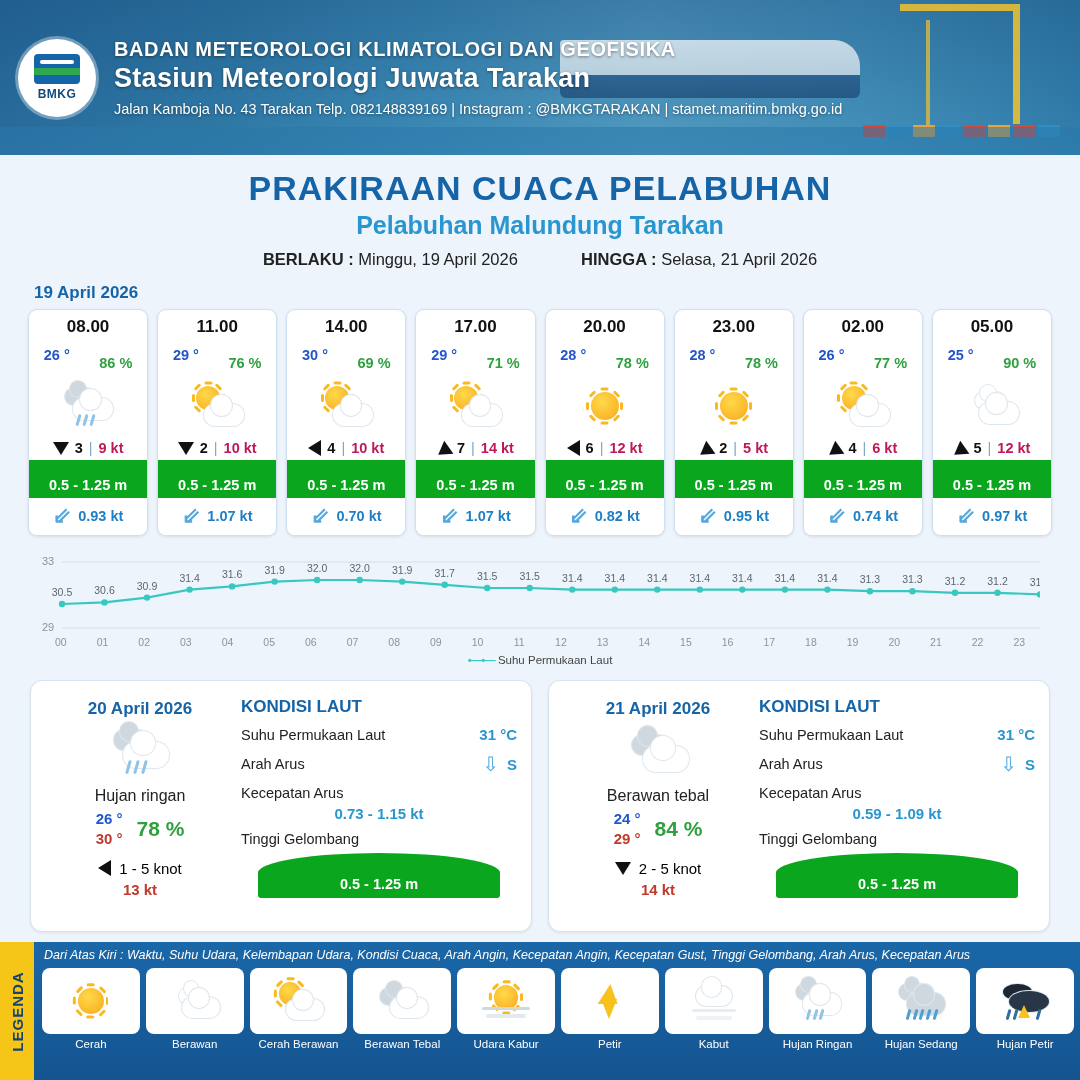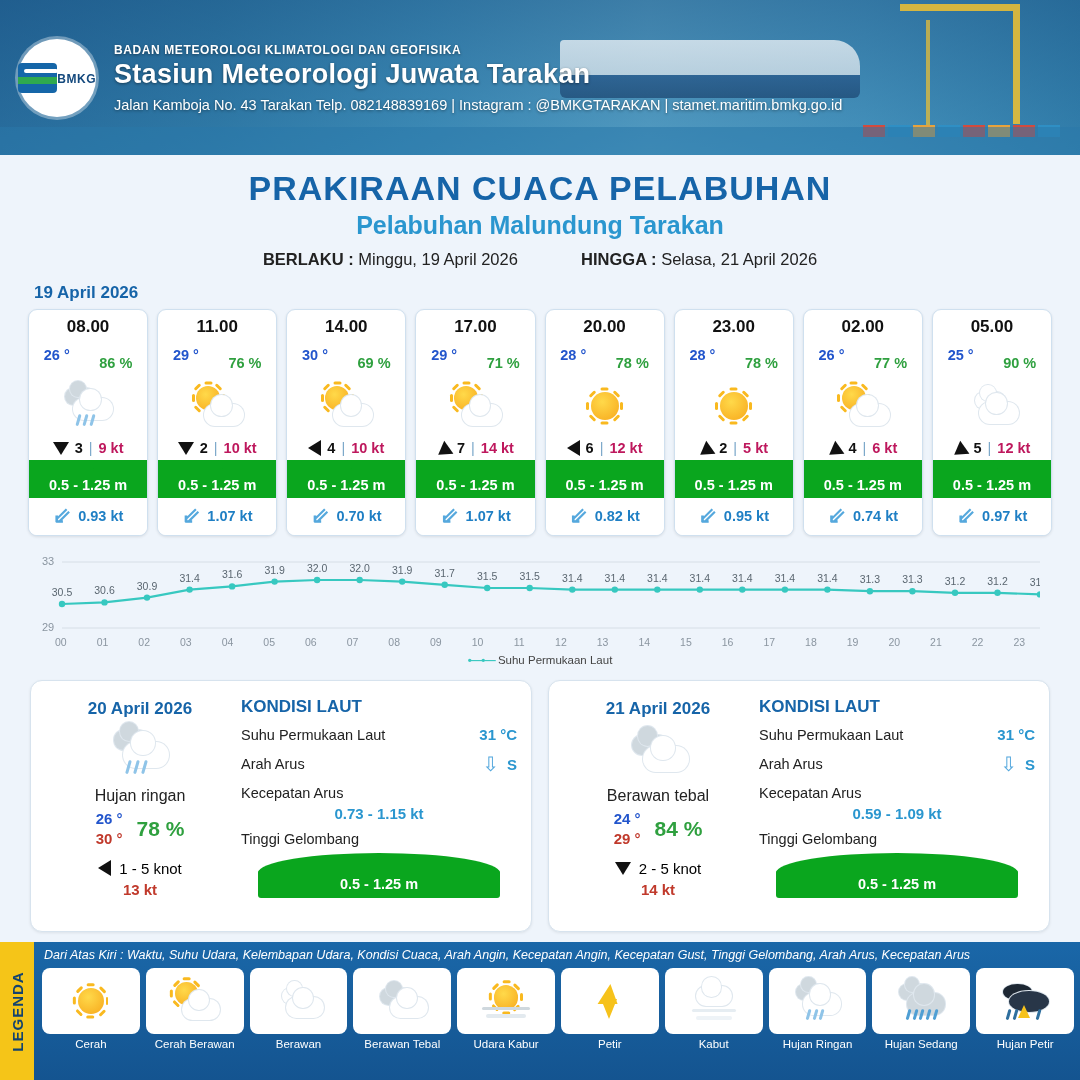--- a/index.html
+++ b/index.html
@@ -38,34 +38,34 @@
   .containers i:nth-child(3n){ background:#e8a33d; }
   .ship {
     position:absolute; left:560px; top:40px; width:300px; height:58px;
     background:linear-gradient(180deg,#f2f6f9 0%,#dde6ec 60%, #27588a 60%, #1d4873 100%);
     border-radius:4px 26px 6px 6px; opacity:.75;
   }
   .water { position:absolute; left:0; right:0; bottom:0; height:28px; background:rgba(42,120,170,.55); }
   .header-inner { position:relative; display:flex; align-items:center; height:155px; padding:0 18px; }
   .logo {
     width:78px; height:78px; border-radius:50%; background:#ffffff;
-    display:flex; flex-direction:row; align-items:center; justify-content:center;
+    display:flex; flex-direction:column; align-items:center; justify-content:center;
     margin-right:18px; flex:0 0 auto; box-shadow:0 0 0 3px rgba(255,255,255,.35);
   }
   .logo .emblem {
     width:46px; height:30px; border-radius:4px;
     background:linear-gradient(180deg,#1566a8 0%,#1566a8 45%,#2fa94f 46%,#2fa94f 70%,#1566a8 71%);
     position:relative;
   }
   .logo .emblem:after {
     content:""; position:absolute; left:6px; top:6px; width:34px; height:4px; background:#fff; border-radius:2px;
   }
   .logo .logo-text { font-size:12px; font-weight:bold; color:#14497d; letter-spacing:.5px; margin-top:3px; }
   .head-texts { color:#fff; text-shadow:0 1px 3px rgba(0,0,0,.45); }
-  .head-line1 { font-size:12px; font-weight:bold; letter-spacing:.6px; }
+  .head-line1 { font-size:20px; font-weight:bold; letter-spacing:.6px; }
   .head-line2 { font-size:27px; font-weight:bold; margin-top:2px; letter-spacing:.3px; }
   .head-line3 { font-size:14.5px; margin-top:7px; }
 
   
   .title-wrap { text-align:center; padding-top:14px; }
   .main-title { font-size:34px; font-weight:bold; color:#1664a8; letter-spacing:1px; }
   .sub-title { font-size:25px; font-weight:bold; color:#2a96cf; margin-top:3px; }
   .valid-row { margin-top:10px; font-size:16.5px; color:#222; }
   .valid-row .lbl { font-weight:bold; color:#222; }
   .valid-row .gap { display:inline-block; width:54px; }
@@ -716,49 +716,49 @@
             <div class="sunray" style="left:28.024999999999995px;top:4.750000000000001px;width:2.8499999999999996px;height:7.6px;transform:rotate(270deg)"></div>
             <div class="sunray" style="left:39.44477451616274px;top:9.480225483837255px;width:2.8499999999999996px;height:7.6px;transform:rotate(315deg)"></div>
             <div class="sun" style="left:16.15px;top:11.4px;width:26.599999999999998px;height:26.599999999999998px;"></div>
           </div>
         </div>
     <div class="leg-label">Cerah</div>
       </div>
       <div class="leg-item">
         <div class="leg-icon">
           <div class="ic" style="width:58.9px;height:49.4px">
+            <div class="cloud cloudwhite" style="left:13.299999999999999px;top:11.399999999999999px;width:28.5px;height:15.96px;border-radius:7.98px;"></div>
+            <div class="cloud cloudwhite" style="left:18.43px;top:4.696799999999999px;width:14.82px;height:15.162px;"></div>
+            <div class="cloud cloudwhite" style="left:17.099999999999998px;top:20.9px;width:38px;height:21.28px;border-radius:10.64px;"></div>
+            <div class="cloud cloudwhite" style="left:23.939999999999998px;top:11.962399999999999px;width:19.76px;height:20.216px;"></div>
+          </div>
+        </div>
+    <div class="leg-label">Berawan</div>
+      </div>
+      <div class="leg-item">
+        <div class="leg-icon">
+          <div class="ic" style="width:58.9px;height:49.4px">
             <div class="sunray" style="left:33.725px;top:13.299999999999997px;width:2.8499999999999996px;height:7.6px;transform:rotate(0deg)"></div>
             <div class="sunray" style="left:29.551271631908303px;top:23.3762716319083px;width:2.8499999999999996px;height:7.6px;transform:rotate(45deg)"></div>
             <div class="sunray" style="left:19.474999999999998px;top:27.549999999999997px;width:2.8499999999999996px;height:7.6px;transform:rotate(90deg)"></div>
             <div class="sunray" style="left:9.398728368091696px;top:23.3762716319083px;width:2.8499999999999996px;height:7.6px;transform:rotate(135deg)"></div>
             <div class="sunray" style="left:5.224999999999999px;top:13.299999999999997px;width:2.8499999999999996px;height:7.6px;transform:rotate(180deg)"></div>
             <div class="sunray" style="left:9.398728368091696px;top:3.223728368091696px;width:2.8499999999999996px;height:7.6px;transform:rotate(225deg)"></div>
             <div class="sunray" style="left:19.474999999999994px;top:-0.950000000000002px;width:2.8499999999999996px;height:7.6px;transform:rotate(270deg)"></div>
             <div class="sunray" style="left:29.551271631908296px;top:3.2237283680916944px;width:2.8499999999999996px;height:7.6px;transform:rotate(315deg)"></div>
             <div class="sun" style="left:9.5px;top:5.699999999999999px;width:22.799999999999997px;height:22.799999999999997px;"></div>
             <div class="cloud cloudwhite" style="left:17.099999999999998px;top:22.799999999999997px;width:38px;height:21.28px;border-radius:10.64px;"></div>
             <div class="cloud cloudwhite" style="left:23.939999999999998px;top:13.862399999999997px;width:19.76px;height:20.216px;"></div>
           </div>
         </div>
     <div class="leg-label">Cerah Berawan</div>
       </div>
       <div class="leg-item">
         <div class="leg-icon">
           <div class="ic" style="width:58.9px;height:49.4px">
-            <div class="cloud cloudwhite" style="left:13.299999999999999px;top:11.399999999999999px;width:28.5px;height:15.96px;border-radius:7.98px;"></div>
-            <div class="cloud cloudwhite" style="left:18.43px;top:4.696799999999999px;width:14.82px;height:15.162px;"></div>
-            <div class="cloud cloudwhite" style="left:17.099999999999998px;top:20.9px;width:38px;height:21.28px;border-radius:10.64px;"></div>
-            <div class="cloud cloudwhite" style="left:23.939999999999998px;top:11.962399999999999px;width:19.76px;height:20.216px;"></div>
-          </div>
-        </div>
-    <div class="leg-label">Berawan</div>
-      </div>
-      <div class="leg-item">
-        <div class="leg-icon">
-          <div class="ic" style="width:58.9px;height:49.4px">
             <div class="cloud cloudgray" style="left:7.6px;top:11.399999999999999px;width:30.4px;height:17.024px;border-radius:8.512px;"></div>
             <div class="cloud cloudgray" style="left:13.072px;top:4.249919999999999px;width:15.808px;height:16.1728px;"></div>
             <div class="cloud cloudwhite" style="left:17.099999999999998px;top:20.9px;width:38px;height:21.28px;border-radius:10.64px;"></div>
             <div class="cloud cloudwhite" style="left:23.939999999999998px;top:11.962399999999999px;width:19.76px;height:20.216px;"></div>
           </div>
         </div>
     <div class="leg-label">Berawan Tebal</div>
       </div>
       <div class="leg-item">
         <div class="leg-icon">

